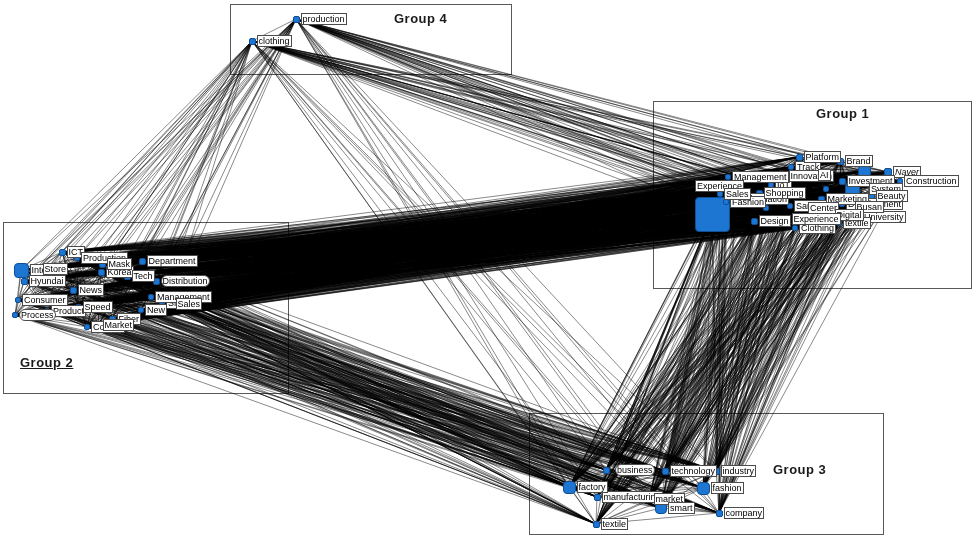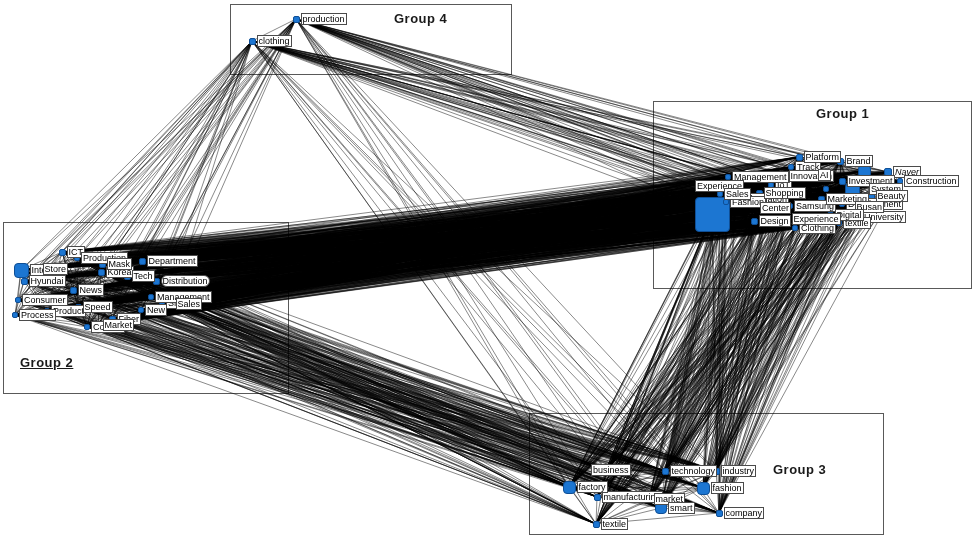--- a/index.html
+++ b/index.html
@@ -90,21 +90,21 @@
     <div class="node-label" style="left: 904px; top: 175px;">Construction</div>
     <div class="node" style="left: 823px; top: 186px; width: 6px; height: 6px;"></div>
     <div class="node-label" style="left: 869px; top: 183px;">System</div>
     <div class="node" style="left: 755.5px; top: 189.5px; width: 7px; height: 7px;"></div>
     <div class="node-label" style="left: 763.5px; top: 187px;">Shopping</div>
     <div class="node" style="left: 867.5px; top: 192.5px; width: 7px; height: 7px;"></div>
     <div class="node-label" style="left: 875.5px; top: 190px;">Beauty</div>
     <div class="node" style="left: 817.5px; top: 195.5px; width: 7px; height: 7px;"></div>
     <div class="node-label" style="left: 825.5px; top: 193px;">Marketing</div>
     <div class="node" style="left: 763px; top: 205px; width: 6px; height: 6px;"></div>
-    <div class="node-label" style="left: 760px; top: 202px;">Center</div>
+    <div class="node-label" style="left: 808px; top: 202px;">Center</div>
     <div class="node" style="left: 846.5px; top: 203.5px; width: 7px; height: 7px;"></div>
     <div class="node-label" style="left: 854.5px; top: 201px;">Busan</div>
     <div class="node" style="left: 826.5px; top: 211.5px; width: 7px; height: 7px;"></div>
     <div class="node-label" style="left: 834.5px; top: 209px;">Digital</div>
     <div class="node" style="left: 783.5px; top: 215.5px; width: 7px; height: 7px;"></div>
     <div class="node-label" style="left: 791.5px; top: 213px;">Experience</div>
     <div class="node" style="left: 750.5px; top: 217.5px; width: 7px; height: 7px;"></div>
     <div class="node-label" style="left: 758.5px; top: 215px;">Design</div>
     <div class="group-box" style="left: 3px; top: 222px; width: 284px; height: 170px;"></div>
     <div class="group-title" style="left: 20px; top: 355px; text-decoration: underline;">Group 2</div>
@@ -140,31 +140,31 @@
     <div class="node-label" style="left: 155px; top: 291px;">Management</div>
     <div class="node" style="left: 15px; top: 297px; width: 6px; height: 6px;"></div>
     <div class="node-label" style="left: 22px; top: 294px;">Consumer</div>
     <div class="node" style="left: 74.5px; top: 303.5px; width: 7px; height: 7px;"></div>
     <div class="node-label" style="left: 82.5px; top: 301px;">Speed</div>
     <div class="node" style="left: 167.5px; top: 300.5px; width: 7px; height: 7px;"></div>
     <div class="node-label" style="left: 175.5px; top: 298px;">Sales</div>
     <div class="node" style="left: 138px; top: 307px; width: 6px; height: 6px;"></div>
     <div class="node-label" style="left: 145px; top: 304px;">New</div>
     <div class="node" style="left: 12px; top: 312px; width: 6px; height: 6px;"></div>
-    <div class="node-label" style="left: 19px; top: 309px;">Process</div>
+    <div class="node-label" style="left: 19px; top: 309px; border-radius: 6px;">Process</div>
     <div class="node" style="left: 108.5px; top: 315.5px; width: 7px; height: 7px;"></div>
     <div class="node-label" style="left: 116.5px; top: 313px;">Fiber</div>
     <div class="node" style="left: 94.5px; top: 321.5px; width: 7px; height: 7px;"></div>
     <div class="node-label" style="left: 102.5px; top: 319px;">Market</div>
     <div class="group-box" style="left: 529px; top: 413px; width: 353px; height: 120px;"></div>
     <div class="group-title" style="left: 773px; top: 462px;">Group 3</div>
     <div class="node" style="left: 593.5px; top: 493.5px; width: 7px; height: 7px;"></div>
     <div class="node-label" style="left: 601.5px; top: 491px;">manufacturing</div>
     <div class="node" style="left: 602.5px; top: 466.5px; width: 7px; height: 7px;"></div>
-    <div class="node-label" style="left: 591px; top: 464px;">business</div>
+    <div class="node-label" style="left: 615px; top: 464px; border-radius: 6px;">business</div>
     <div class="node" style="left: 661.5px; top: 467.5px; width: 7px; height: 7px;"></div>
     <div class="node-label" style="left: 669.5px; top: 465px;">technology</div>
     <div class="node" style="left: 712.5px; top: 467.5px; width: 7px; height: 7px;"></div>
     <div class="node-label" style="left: 720.5px; top: 465px;">industry</div>
     <div class="node big" style="left: 562.5px; top: 480.5px; width: 13px; height: 13px;"></div>
     <div class="node-label" style="left: 576.5px; top: 481px;">factory</div>
     <div class="node big" style="left: 696.5px; top: 481.5px; width: 13px; height: 13px;"></div>
     <div class="node-label" style="left: 710.5px; top: 482px;">fashion</div>
     <div class="node" style="left: 645.5px; top: 495.5px; width: 7px; height: 7px;"></div>
     <div class="node-label" style="left: 653.5px; top: 493px;">market</div>

